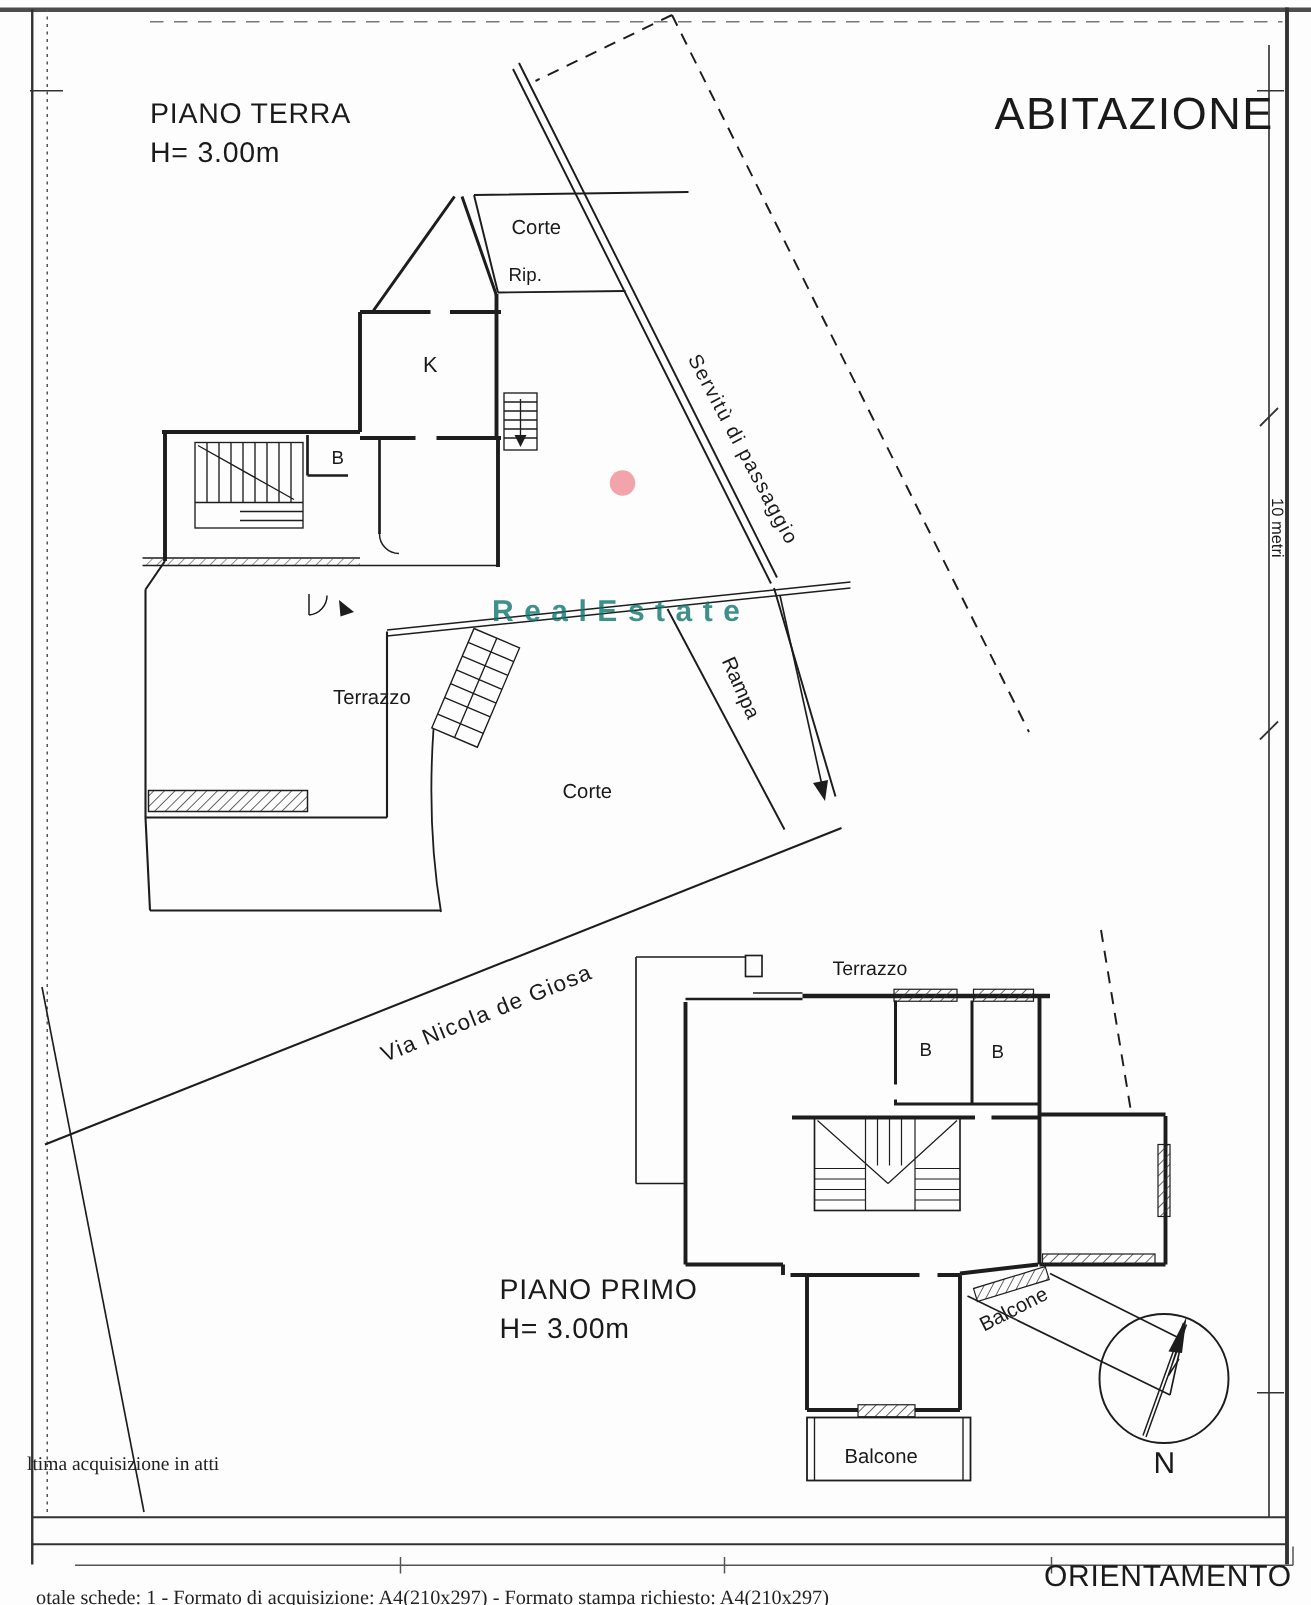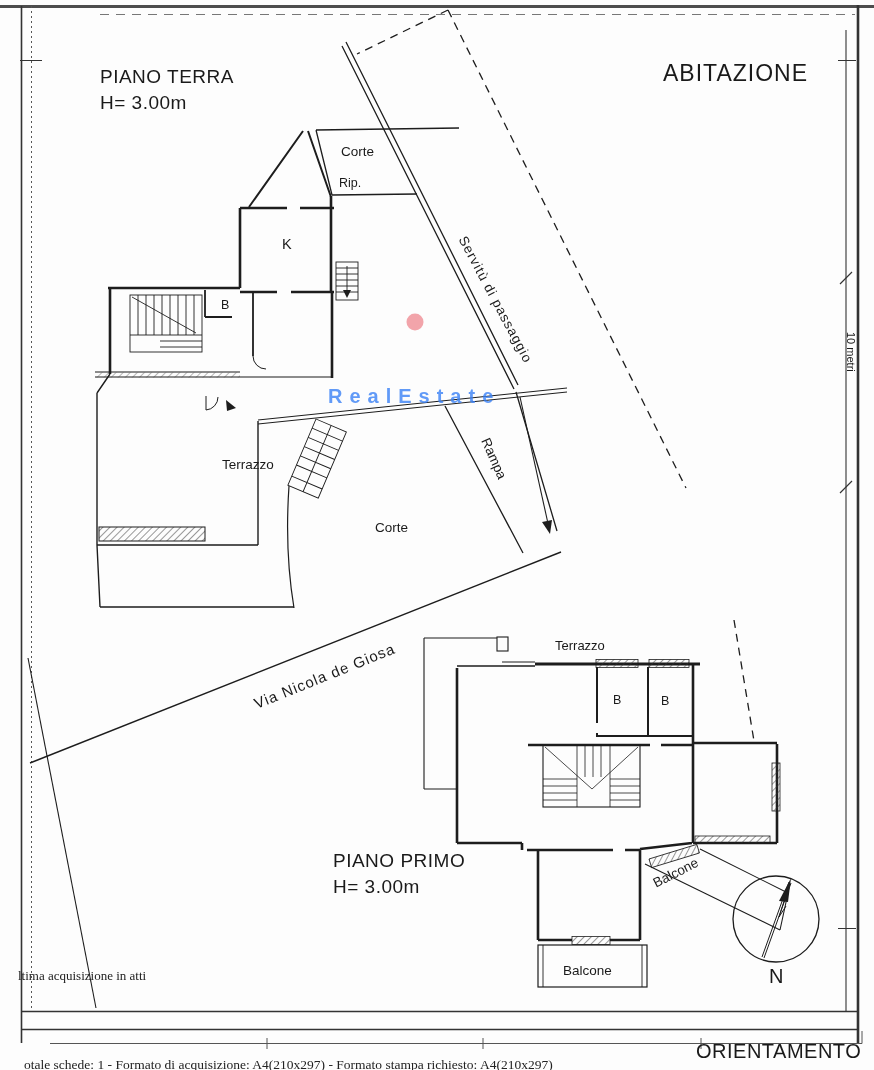--- a/index.html
+++ b/index.html
@@ -1,24 +1,24 @@
 <!DOCTYPE html>
 <html><head>
 <meta charset="utf-8">
 <style>
   html,body{margin:0;padding:0;background:#e8e8e8;}
   .page{position:relative;width:874px;height:1070px;background:#fdfdfd;overflow:hidden;
         font-family:"Liberation Sans",sans-serif;color:#161616;}
   .page svg{position:absolute;left:0;top:0;}
   .lbl{position:absolute;white-space:nowrap;font-size:13.5px;color:#1a1a1a;line-height:1;}
   .title{font-size:19px;letter-spacing:.5px;line-height:1.35;}
-  .big{font-size:23px;letter-spacing:1px;}
+  .big{font-size:30px;letter-spacing:1px;}
   .rot{transform-origin:0 0;}
   .serif{font-family:"Liberation Serif",serif;font-size:13px;color:#222;}
-  .wm{position:absolute;font-size:20px;font-weight:bold;letter-spacing:7px;color:#3b82f6;opacity:.8;}
+  .wm{position:absolute;font-size:20px;font-weight:bold;letter-spacing:7px;color:#0f766e;opacity:.8;margin-top:12px;}
   .compassTxt{font-size:20px;letter-spacing:.5px;}
   .small{font-size:11px;}
 </style>
 </head>
 <body>
 
 <div class="page">
 
   <svg width="874" height="1070" viewBox="0 0 874 1070">
     <defs>

